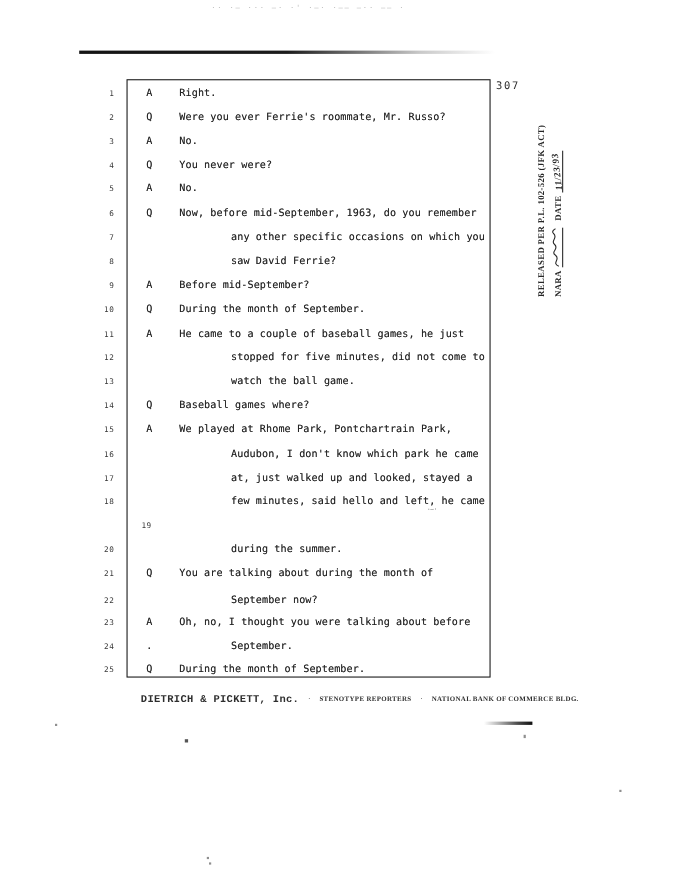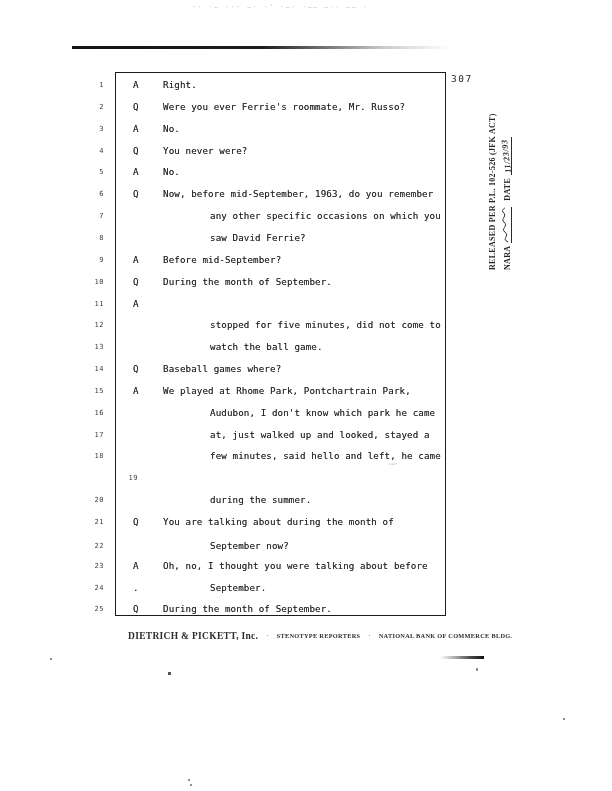--- a/index.html
+++ b/index.html
@@ -80,21 +80,21 @@
   .date-value-wrap span{
     display:inline-block;font-style:italic;font-size:8.5px;
     transform:rotate(-7deg);letter-spacing:0.5px;
   }
   
   #footer{
     position:absolute;left:128px;top:625px;width:360px;
     font-family:"Liberation Serif", serif;color:#2e2e2e;
     white-space:nowrap;
   }
-  #footer .firm{font-size:9.5px;font-weight:600;letter-spacing:0.3px;}
+  #footer .firm{font-size:9.5px;font-weight:600;letter-spacing:0.3px;font-family:Liberation Mono, monospace;}
   #footer .sep{font-size:7px;margin:0 4px;vertical-align:1px;}
   #footer .small{font-size:6.3px;font-weight:bold;letter-spacing:0.3px;vertical-align:1px;}
   
   #bottom-rule{
     position:absolute;left:440px;top:656px;width:44px;height:2.5px;
     background:linear-gradient(to right,rgba(255,255,255,0),#b5b5b5 30%,#4a4a4a 70%,#101010 100%);
   }
   
   .speck{position:absolute;background:#8f8f8f;}
 </style>
@@ -158,20 +158,21 @@
         <span class="ltext">Before mid-September?</span>
       </div>
       <div class="t-row" style="top: 275.65px;">
         <span class="lnum">10</span>
         <span class="spk">Q</span>
         <span class="ltext">During the month of September.</span>
       </div>
       <div class="t-row" style="top: 297.5px;">
         <span class="lnum">11</span>
         <span class="spk">A</span>
+        <span class="ltext">He came to a couple of baseball games, he just</span>
       </div>
       <div class="t-row" style="top: 319.35px;">
         <span class="lnum">12</span>
         <span class="spk"></span>
         <span class="ltext indent">stopped for five minutes, did not come to</span>
       </div>
       <div class="t-row" style="top: 341.2px;">
         <span class="lnum">13</span>
         <span class="spk"></span>
         <span class="ltext indent">watch the ball game.</span>

